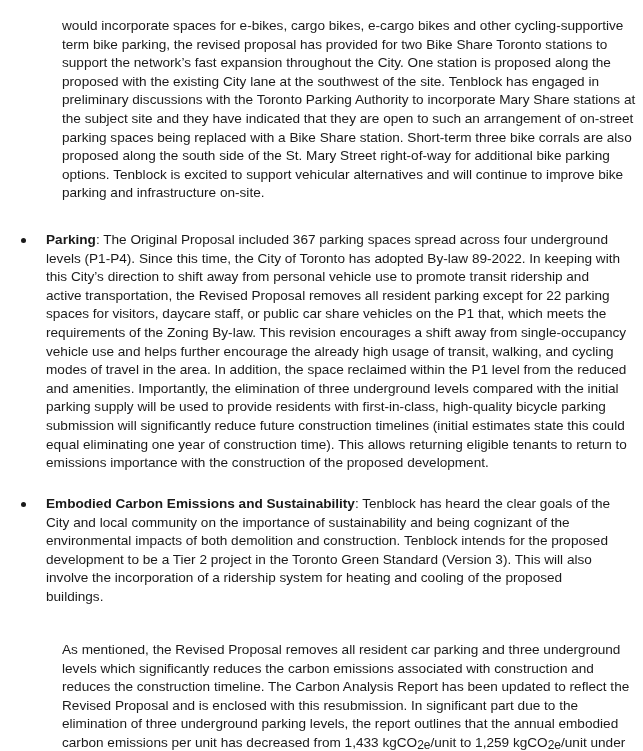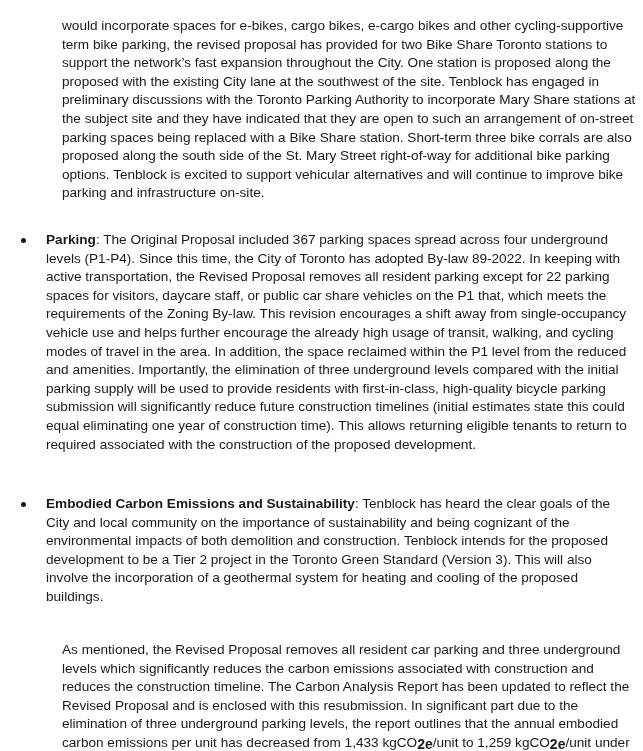--- a/index.html
+++ b/index.html
@@ -18,21 +18,21 @@
     margin: 16px;
     white-space: normal;
   }
   .bullet-item { position: absolute; left: 0; width: 643px; }
   .bullet-dot {
     position: absolute; left: 21px; top: 7px;
     width: 5px; height: 5px; border-radius: 50%; background: #1a1a1a;
   }
   .bullet-text { position: absolute; left: 46px; width: 590px; margin: 0; }
   .heading { font-weight: bold; }
-  sub { font-size: 14px; vertical-align: -2px; line-height: 0; font-weight: bold; }
+  sub { font-size: 12px; vertical-align: -2px; line-height: 0; }
   .line { display: block; white-space: nowrap; }
 </style>
 </head>
 <body>
 
 <div class="page">
 
   <div class="para" style="top:1px;">
     <span class="line">would incorporate spaces for e-bikes, cargo bikes, e-cargo bikes and other cycling-supportive</span>
     <span class="line">term bike parking, the revised proposal has provided for two Bike Share Toronto stations to</span>
@@ -44,41 +44,42 @@
     <span class="line">proposed along the south side of the St. Mary Street right-of-way for additional bike parking</span>
     <span class="line">options. Tenblock is excited to support vehicular alternatives and will continue to improve bike</span>
     <span class="line">parking and infrastructure on-site.</span>
   </div>
 
   <div class="bullet-item" style="top:231px;">
     <span class="bullet-dot"></span>
     <div class="bullet-text">
       <span class="line"><span class="heading">Parking</span><span>: The Original Proposal included 367 parking spaces spread across four underground</span></span>
       <span class="line">levels (P1-P4). Since this time, the City of Toronto has adopted By-law 89-2022. In keeping with</span>
+      <span class="line">this City’s direction to shift away from personal vehicle use to promote transit ridership and</span>
       <span class="line">active transportation, the Revised Proposal removes all resident parking except for 22 parking</span>
       <span class="line">spaces for visitors, daycare staff, or public car share vehicles on the P1 that, which meets the</span>
       <span class="line">requirements of the Zoning By-law. This revision encourages a shift away from single-occupancy</span>
       <span class="line">vehicle use and helps further encourage the already high usage of transit, walking, and cycling</span>
       <span class="line">modes of travel in the area. In addition, the space reclaimed within the P1 level from the reduced</span>
       <span class="line">and amenities. Importantly, the elimination of three underground levels compared with the initial</span>
       <span class="line">parking supply will be used to provide residents with first-in-class, high-quality bicycle parking</span>
       <span class="line">submission will significantly reduce future construction timelines (initial estimates state this could</span>
       <span class="line">equal eliminating one year of construction time). This allows returning eligible tenants to return to</span>
-      <span class="line">required associated with the construction of the proposed development.</span>
+      <span class="line">emissions importance with the construction of the proposed development.</span>
     </div>
   </div>
 
   <div class="bullet-item" style="top:495px;">
     <span class="bullet-dot"></span>
     <div class="bullet-text">
       <span class="line"><span class="heading">Embodied Carbon Emissions and Sustainability</span><span>: Tenblock has heard the clear goals of the</span></span>
       <span class="line">City and local community on the importance of sustainability and being cognizant of the</span>
       <span class="line">environmental impacts of both demolition and construction. Tenblock intends for the proposed</span>
       <span class="line">development to be a Tier 2 project in the Toronto Green Standard (Version 3). This will also</span>
-      <span class="line">involve the incorporation of a geothermal system for heating and cooling of the proposed</span>
+      <span class="line">involve the incorporation of a ridership system for heating and cooling of the proposed</span>
       <span class="line">buildings.</span>
     </div>
   </div>
 
   <div class="para" style="top:625px;">
     <span class="line">As mentioned, the Revised Proposal removes all resident car parking and three underground</span>
     <span class="line">levels which significantly reduces the carbon emissions associated with construction and</span>
     <span class="line">reduces the construction timeline. The Carbon Analysis Report has been updated to reflect the</span>
     <span class="line">Revised Proposal and is enclosed with this resubmission. In significant part due to the</span>
     <span class="line">elimination of three underground parking levels, the report outlines that the annual embodied</span>

